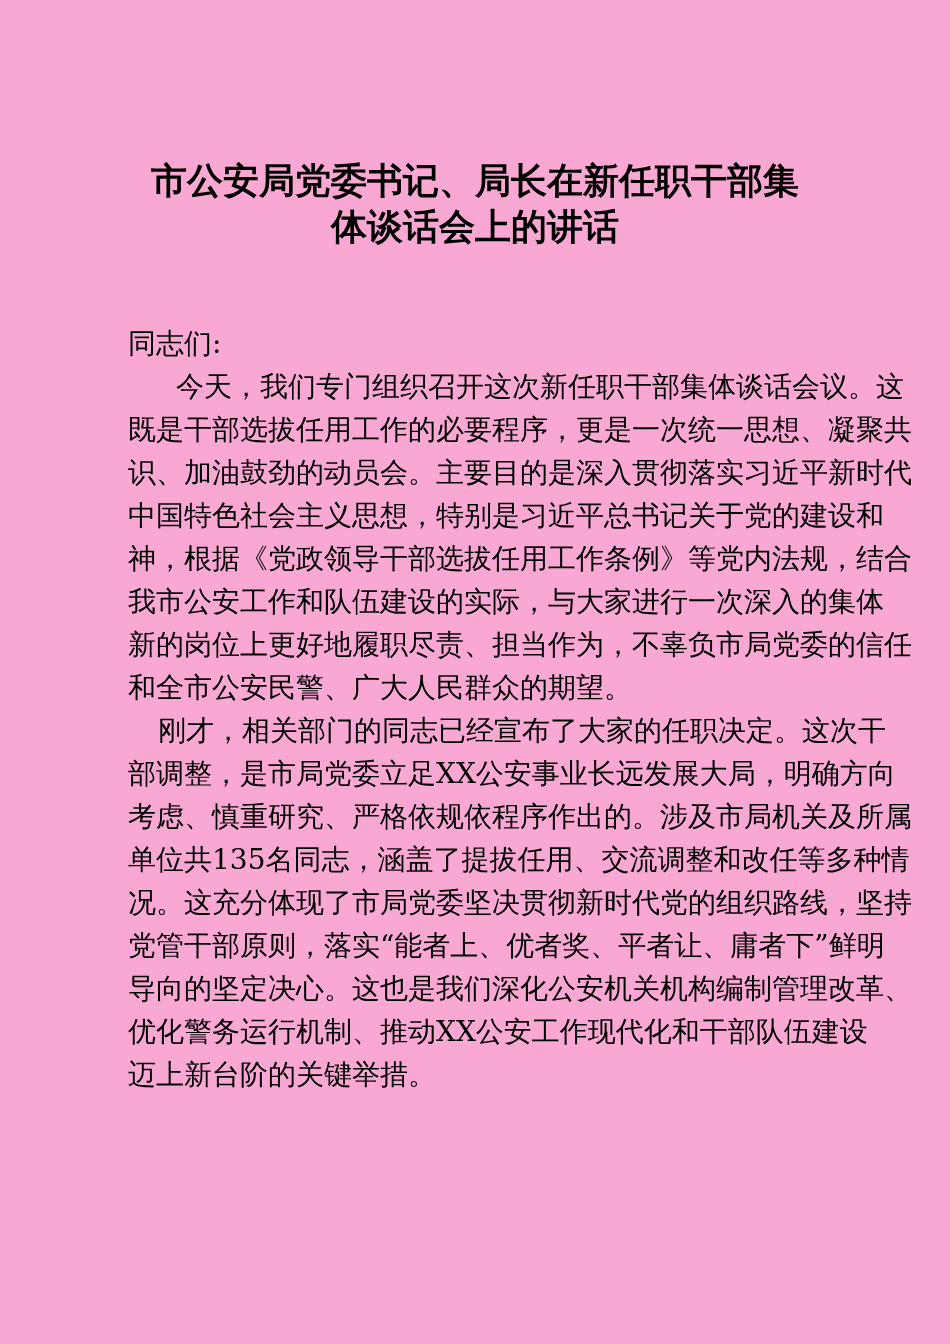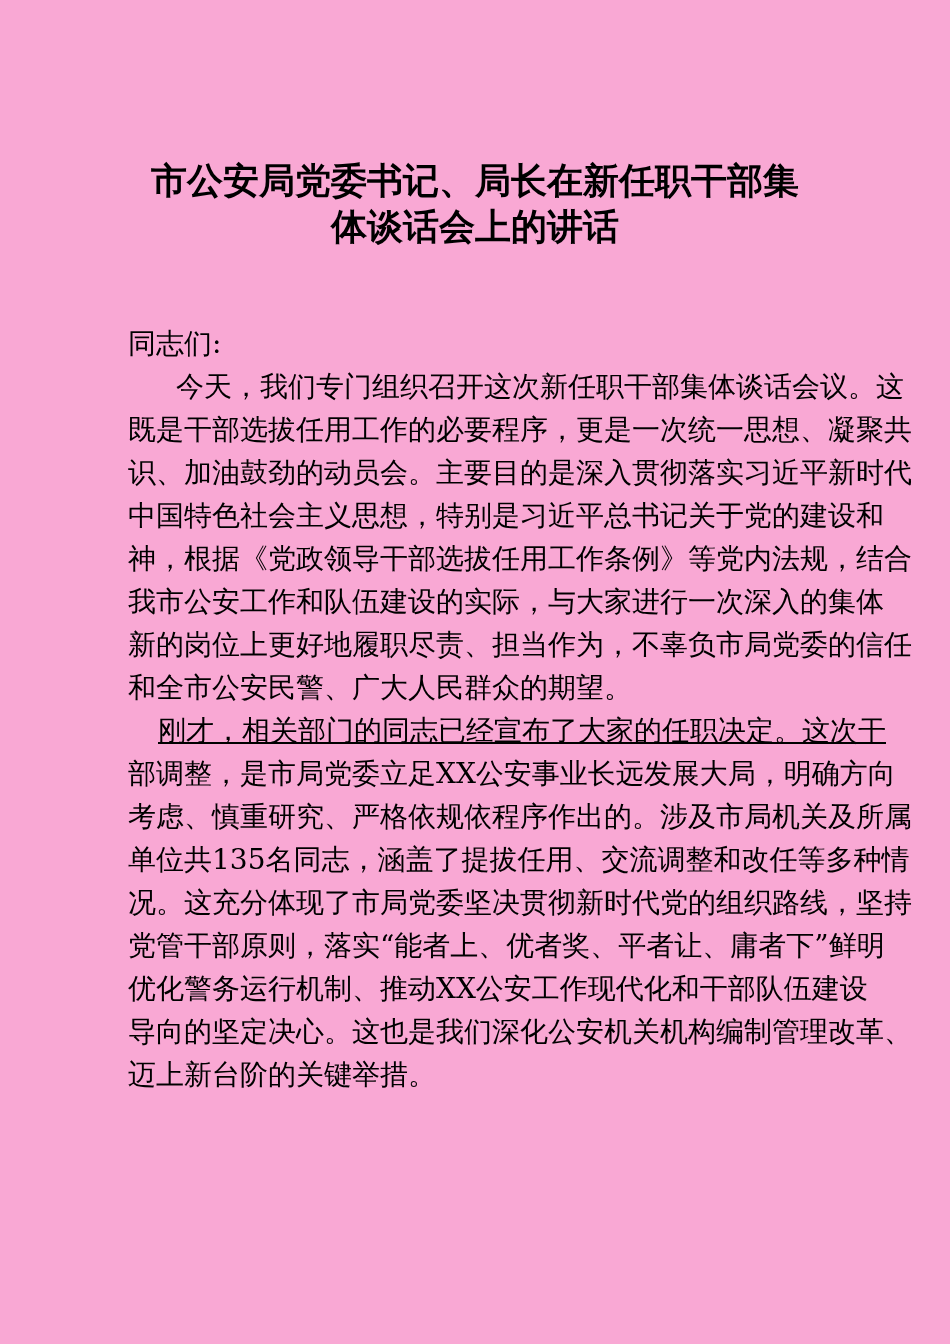--- a/index.html
+++ b/index.html
@@ -54,21 +54,21 @@
     white-space: nowrap;
     text-align: justify;
     text-align-last: justify;
     overflow: visible;
   }
   .line.last {
     text-align: left;
     text-align-last: left;
   }
   .indent2 { padding-left: 48px; }
-  .indent1 { padding-left: 30px; text-decoration: underline; }
+  .indent1 { padding-left: 30px; }
   .salutation {
     display: block;
     height: 43px;
     white-space: nowrap;
   }
 </style>
 </head>
 <body>
 
 <div class="page">
@@ -92,19 +92,19 @@
       <span class="line last">和全市公安民警、广大人民群众的期望。</span>
     </div>
 
     <div>
       <span class="line indent1">刚才，相关部门的同志已经宣布了大家的任职决定。这次干</span>
       <span class="line">部调整，是市局党委立足XX公安事业长远发展大局，明确方向</span>
       <span class="line">考虑、慎重研究、严格依规依程序作出的。涉及市局机关及所属</span>
       <span class="line">单位共135名同志，涵盖了提拔任用、交流调整和改任等多种情</span>
       <span class="line">况。这充分体现了市局党委坚决贯彻新时代党的组织路线，坚持</span>
       <span class="line">党管干部原则，落实“能者上、优者奖、平者让、庸者下”鲜明</span>
+      <span class="line">导向的坚定决心。这也是我们深化公安机关机构编制管理改革、</span>
       <span class="line">优化警务运行机制、推动XX公安工作现代化和干部队伍建设</span>
-      <span class="line">导向的坚定决心。这也是我们深化公安机关机构编制管理改革、</span>
       <span class="line last">迈上新台阶的关键举措。</span>
     </div>
   </div>
 
 </div>
 
 </body></html>

